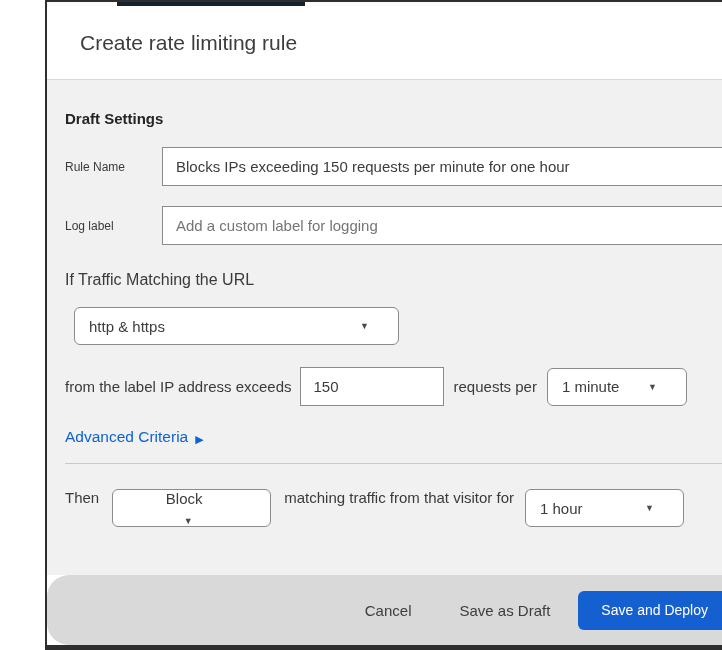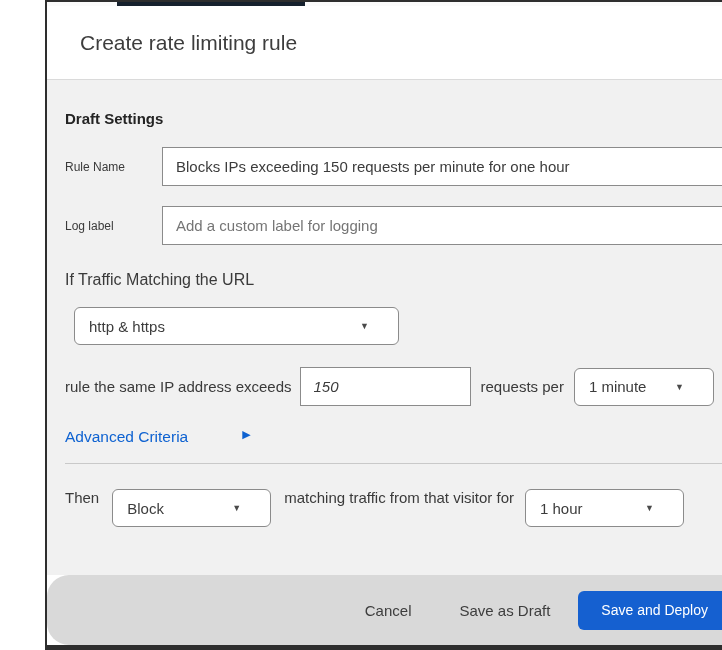--- a/index.html
+++ b/index.html
@@ -56,36 +56,35 @@
     border:1px solid #8b8b8b; border-radius:6px;
     display:flex; align-items:center; justify-content:space-between;
     padding:0 29px 0 14px; font-size:15px; color:#3c3c3c;
     cursor:pointer;
   }
   .caret { font-size:9px; color:#4a4a4a; margin-left:8px; }
   .scheme-select { width:325px; flex:none; }
   .url-input { flex:1; height:38px; }
 
   .rate-row { display:flex; align-items:center; margin-bottom:20px; font-size:15px; color:#3a3a3a; }
-  .threshold-input { width:171px; margin:0 10px 0 8px;font-style:italic; }
+  .threshold-input { width:144px; margin:0 10px 0 8px; }
   .period-select { width:140px; margin-left:10px; }
 
   .advanced-link {
-    display:inline-flex; align-items:flex-start;
+    display:inline-flex; align-items:flex-end;
     background:none; border:none; cursor:pointer;
     font-size:15.5px; font-family:"Liberation Sans", sans-serif;
     margin-top:2px;
-    gap:47px;
   }
   .arrow-right { font-size:11px; margin-left:7px; }
 
   .mid-divider { border:none; border-top:1px solid #c9c9c9; margin-top:17px; }
 
   .then-row { display:flex; align-items:flex-start; margin-top:25px; font-size:15px; color:#3a3a3a; }
-  .action-select { width:159px; margin:0 13px; }
+  .action-select { width:159px; margin:0 13px;flex-direction:column; }
   .duration-select { width:159px; margin-left:11px; }
 
   
   .modal-footer {
     height:70px; flex:none; background:#d9d9d9;
     display:flex; align-items:center; justify-content:flex-end;
     padding:0 34px;
   }
   .footer-link {
     background:none; border:none; cursor:pointer;
@@ -133,21 +132,21 @@
     <div class="criteria-heading">If Traffic Matching the URL</div>
 
     <div class="url-row">
       <div class="select-box scheme-select">
         <span>http &amp; https</span>
         <span class="caret">▼</span>
       </div>
     </div>
 
     <div class="rate-row">
-      <span>rule the same IP address exceeds</span>
+      <span>from the label IP address exceeds</span>
       <input type="text" class="text-input threshold-input" value="150" style="">
       <span>requests per</span>
       <div class="select-box period-select">
         <span>1 minute</span>
         <span class="caret">▼</span>
       </div>
     </div>
 
     <button class="advanced-link" id="advanced-link" style="color: rgb(14, 98, 209);">
       <span>Advanced Criteria</span>

